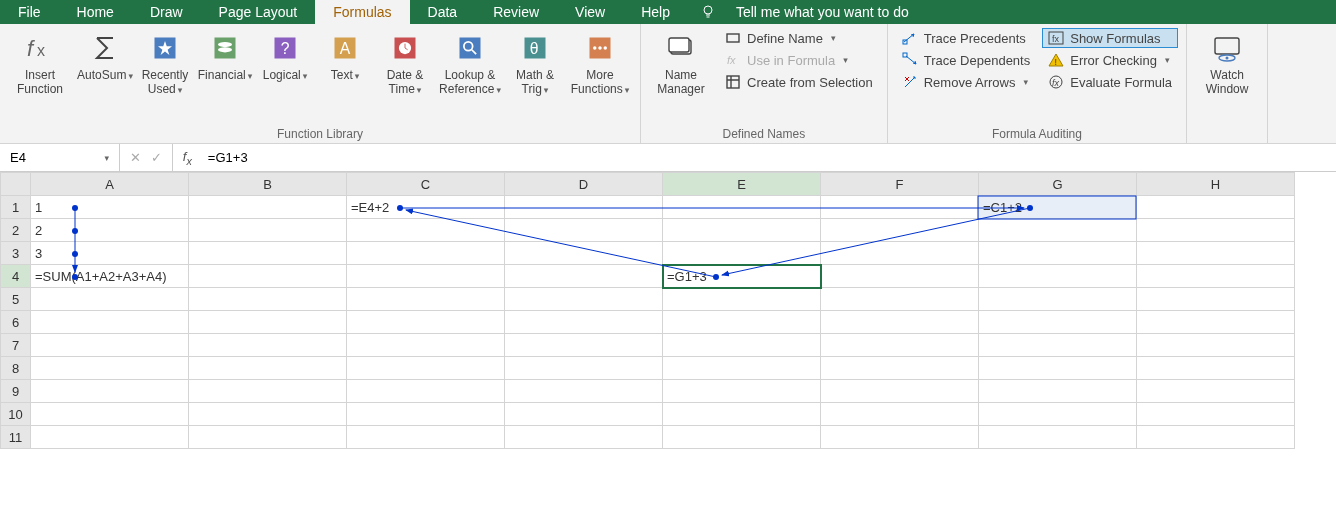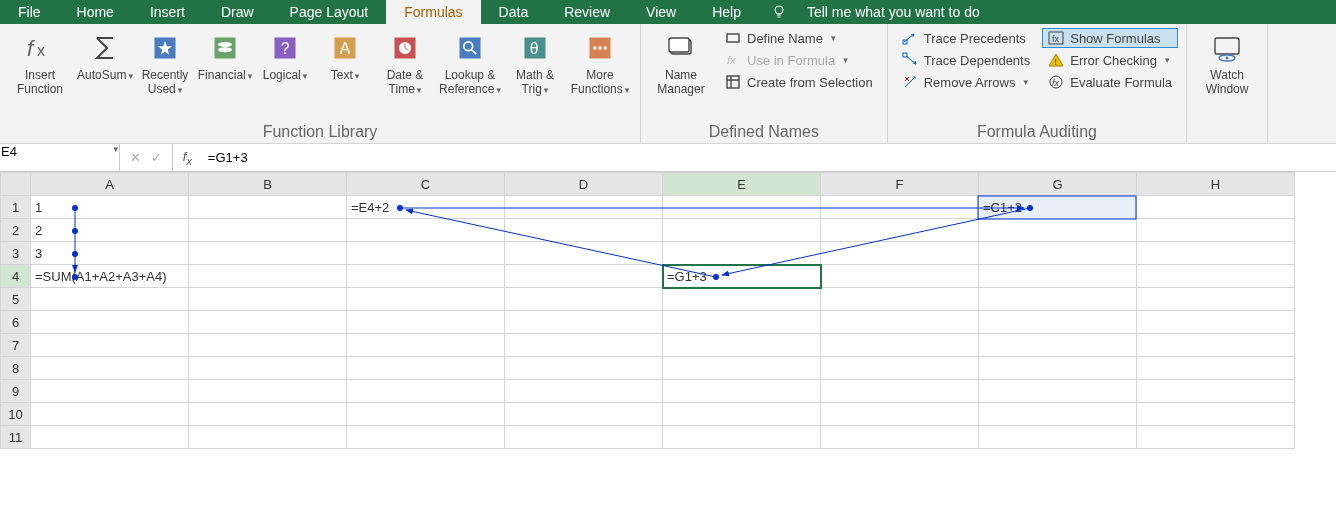--- a/index.html
+++ b/index.html
@@ -9,35 +9,35 @@
 .menubar { background: #217346; height: 24px; display: flex; align-items: stretch; color: #fff; font-size: 14px; }
 .menubar .tab { padding: 0 18px; display: flex; align-items: center; cursor: pointer; }
 .menubar .tab.active { background: #f3f3f3; color: #a16207; }
 .menubar .tell { display: flex; align-items: center; gap: 20px; padding: 0 12px; }
 .menubar .bulb { width: 16px; height: 16px; }
 
 
 .ribbon { background: #f3f3f3; border-bottom: 1px solid #d4d4d4; height: 120px; display: flex; align-items: stretch; position: relative; }
 .group { border-right: 1px solid #d4d4d4; display: flex; flex-direction: column; padding: 4px 8px 2px 8px; }
 .group-body { flex: 1; display: flex; align-items: flex-start; gap: 6px; }
-.group-label { text-align: center; font-size: 16px; color: #666; padding-top: 2px; }
+.group-label { text-align: center; font-size: 12px; color: #666; padding-top: 2px; }
 .big-btn { display: flex; flex-direction: column; align-items: center; justify-content: flex-start; width: 64px; padding: 4px 2px; cursor: pointer; font-size: 12px; color: #444; text-align: center; line-height: 1.2; }
 .big-btn.narrow { width: 54px; }
 .big-btn .ico { width: 32px; height: 32px; margin-bottom: 4px; display: flex; align-items: center; justify-content: center; }
 .big-btn .lbl { display: block; }
 .caret { font-size: 9px; color: #666; margin-left: 2px; }
 .small-list { display: flex; flex-direction: column; gap: 2px; }
 .small-btn { display: flex; align-items: center; gap: 6px; padding: 2px 6px; font-size: 13px; color: #444; cursor: pointer; white-space: nowrap; }
 .small-btn.disabled { color: #aaa; }
 .small-btn.pressed { background: #c8e0f0; border: 1px solid #2a8dd4; padding: 1px 5px; }
 .small-btn .sico { width: 16px; height: 16px; display: inline-flex; align-items: center; justify-content: center; }
 
 
 .formulabar { height: 28px; border-bottom: 1px solid #ccc; display: flex; align-items: stretch; background: #fff; font-size: 13px; }
-.namebox { width: 120px; border-right: 1px solid #ccc; display: flex; align-items: flex-start; padding: 0 1px; }
+.namebox { width: 120px; border-right: 1px solid #ccc; display: flex; align-items: center; padding: 0 10px; }
 .namebox .dd { margin-left: auto; font-size: 9px; color: #666; }
 .fx-controls { display: flex; align-items: center; gap: 10px; padding: 0 10px; border-right: 1px solid #ccc; color: #888; }
 .fx-label { font-style: italic; color: #555; padding: 0 10px; display:flex; align-items:center; }
 .formula-input { flex: 1; display: flex; align-items: center; padding: 0 6px; }
 
 
 .grid-wrap { position: relative; }
 .grid { border-collapse: collapse; table-layout: fixed; }
 .grid th, .grid td { border: 1px solid #d4d4d4; font-size: 13px; color: #333; font-weight: normal; height: 23px; padding: 0 4px; text-align: left; vertical-align: middle; overflow: hidden; }
 .grid thead th { background: #e6e6e6; text-align: center; position: relative; }
@@ -57,21 +57,20 @@
 
 
 svg.ic { stroke: #444; stroke-width: 1.4; fill: none; }
 </style>
 </head>
 <body>
 
 <div class="menubar">
   <div class="tab">File</div>
   <div class="tab">Home</div>
-  <div class="tab">Insert</div>
   <div class="tab">Draw</div>
   <div class="tab">Page Layout</div>
   <div class="tab active">Formulas</div>
   <div class="tab">Data</div>
   <div class="tab">Review</div>
   <div class="tab">View</div>
   <div class="tab">Help</div>
   <div class="tell">
     <svg class="bulb" viewBox="0 0 16 16">
         <circle cx="8" cy="6" r="4" stroke="#fff" fill="none"></circle>

